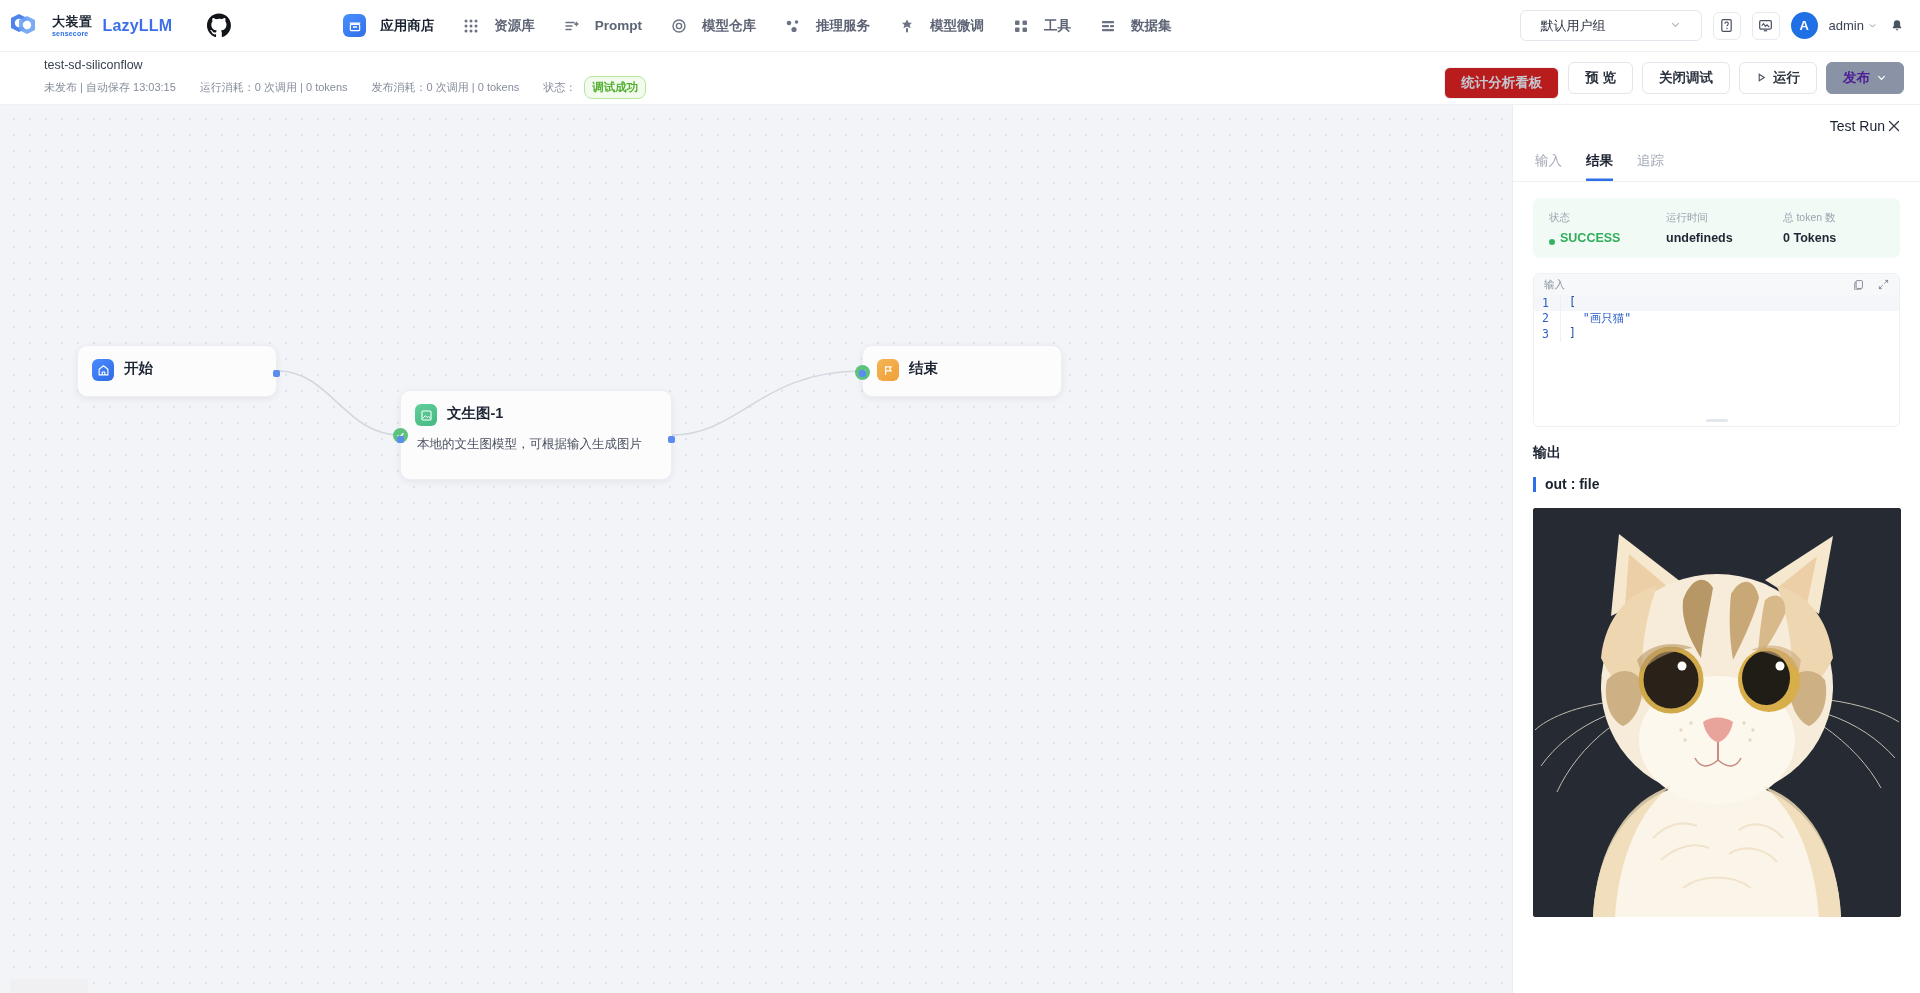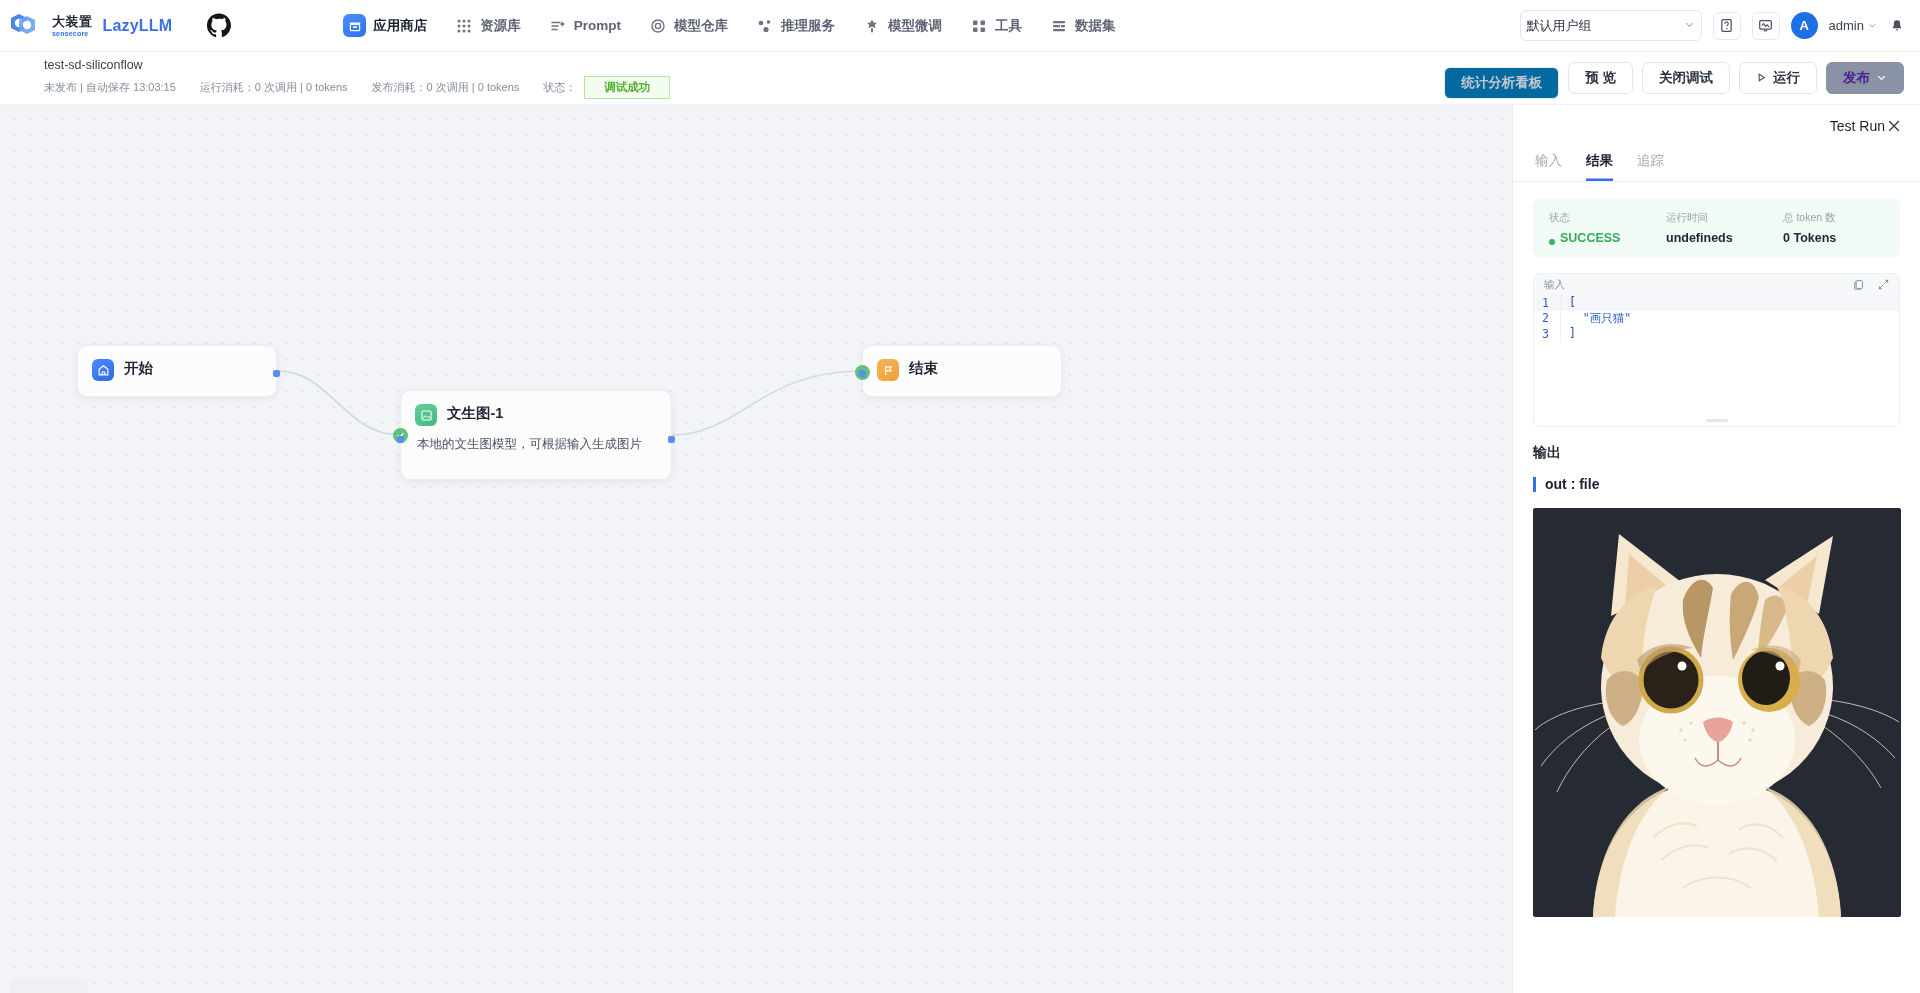--- a/index.html
+++ b/index.html
@@ -20,37 +20,37 @@
   .brand-mark { width: 34px; height: 30px; position: relative; }
   .brand-mark svg { display: block; }
   .brand-cn { display:flex; flex-direction:column; line-height:1; }
   .brand-cn-top { font-size: 13px; font-weight: 700; color: #1b2533; letter-spacing: .5px;}
   .brand-cn-bot { font-size: 7px; font-weight: 700; color: #2b6fe0; letter-spacing: .2px; margin-top:2px;}
   .brand-lazy { font-size: 16px; font-weight: 600; color: #3d6fe8; letter-spacing: .2px; margin-left: 2px;}
   .gh { margin-left: 34px; width: 26px; height: 26px; cursor: pointer; }
 
   .mainnav { display: flex; align-items: center; margin-left: 98px; gap: 2px; }
   .navitem {
-    display: flex; align-items: center; gap: 7px;
+    display: flex; align-items: center; gap: 14px;
     padding: 6px 13px; border-radius: 6px; cursor: pointer;
     font-size: 13.5px; color: #5d6475; font-weight: 600; white-space: nowrap;
   }
   .navitem.active { color: #1a2333; }
   .navicon { width: 18px; height: 18px; display: flex; align-items: center; justify-content: center; flex: none;}
   .navicon.boxed {
     width: 23px; height: 23px; border-radius: 6px;
     background: linear-gradient(145deg,#4a90ff,#2f6fe8);
   }
   .navicon svg { display:block; }
 
   .topright { position: absolute; right: 14px; display: flex; align-items: center; gap: 11px; }
   .usergroup {
     width: 182px; height: 31px; border: 1px solid #e3e6ec; border-radius: 6px;
     display: flex; align-items: center; justify-content: space-between;
-    padding: 0 6px; font-size: 13px; color: #2b3240; cursor: pointer; background:#fff;
+    padding: 0 20px; font-size: 13px; color: #2b3240; cursor: pointer; background:#fff;
   }
   .iconbtn {
     width: 28px; height: 28px; border: 1px solid #e6e9ef; border-radius: 6px;
     display: flex; align-items: center; justify-content: center; cursor: pointer; background:#fff;
   }
   .avatar {
     width: 27px; height: 27px; border-radius: 50%; background: #1f6fe5;
     color:#fff; font-size: 13px; font-weight: 600;
     display:flex; align-items:center; justify-content:center; cursor:pointer;
   }
@@ -61,29 +61,29 @@
   .subheader {
     position: absolute; top: 52px; left: 0; width: 1920px; height: 53px;
     background: #fff; border-bottom: 1px solid #eef0f3;
     display: flex; align-items: center;
   }
   .flowmeta { margin-left: 44px; display:flex; flex-direction: column; gap: 4px; }
   .flowname { font-size: 12.5px; color: #39404f; font-weight: 500; }
   .flowstats { display: flex; align-items: center; gap: 24px; font-size: 11px; color: #868d9c; }
   .statusbadge {
     border: 1px solid #b7e6a0; background: #f2fbee; color: #52b032;
-    border-radius: 0; padding: 3px 19px; font-size: 11.5px; font-weight: 600;
+    border-radius: 8px; padding: 3px 7px; font-size: 11.5px; font-weight: 600;
   }
   .subactions { position: absolute; right: 16px; display: flex; align-items: center; gap: 9px; }
   .btn {
     height: 32px; padding: 0 16px; border-radius: 6px; border: 1px solid #e2e5eb;
     background: #fff; font-size: 13.5px; color: #2c3340; font-weight: 600;
     display: flex; align-items: center; gap: 6px; cursor: pointer; white-space: nowrap;
   }
-  .btn.disabled { color: #c3c7d0; border-color:#eceef2; background:#0369a1; cursor: default; margin-top: 10px; }
+  .btn.disabled { color: #c3c7d0; border-color:#eceef2; background:#b91c1c; cursor: default; margin-top: 10px; }
   .btn.primary { background: #8a93a5; color: #4c1d95; border-color: #8a93a5; }
 
   
   .canvas {
     position: absolute; top: 105px; left: 0; width: 1512px; height: 888px;
     background-color: #f3f4f8;
     background-image: radial-gradient(#dfe2ea 1.1px, transparent 1.2px);
     background-size: 16px 16px; background-position: 6px 6px;
     overflow: hidden;
   }

